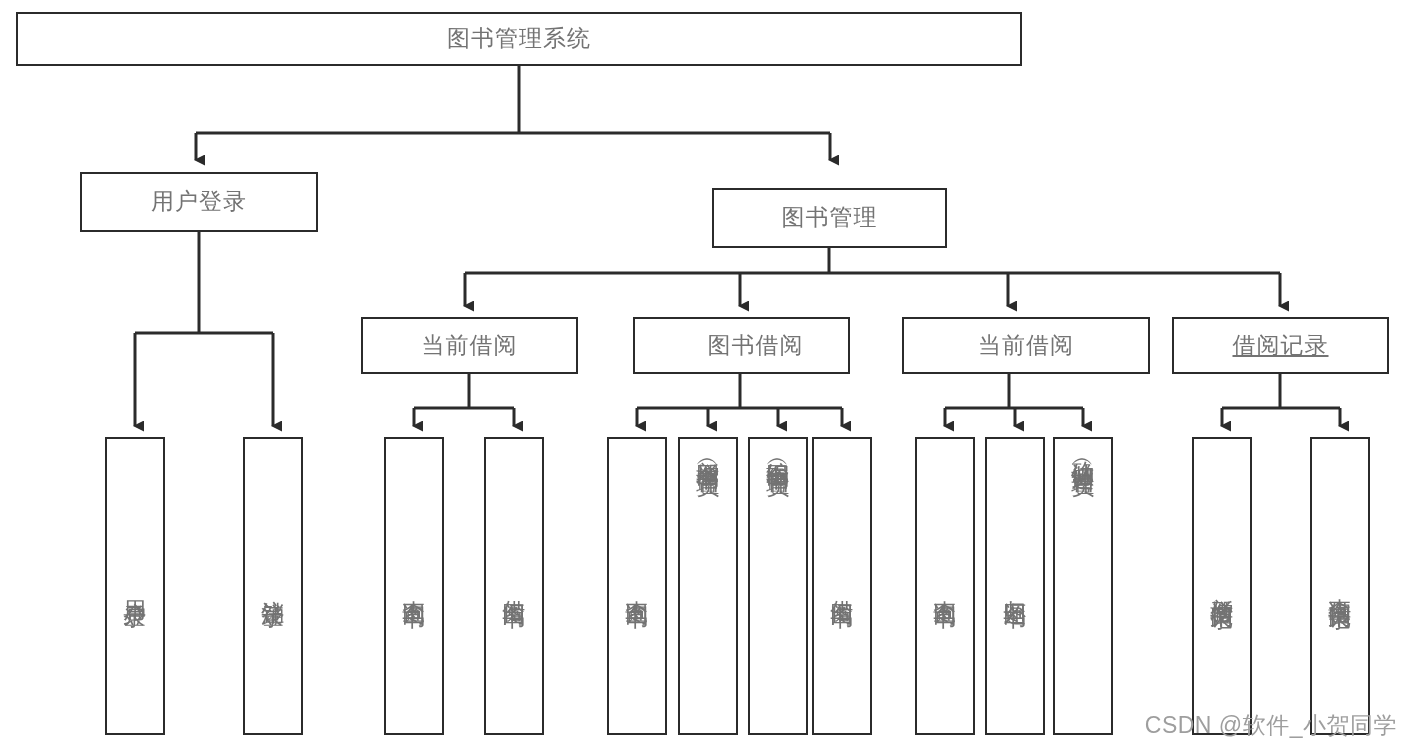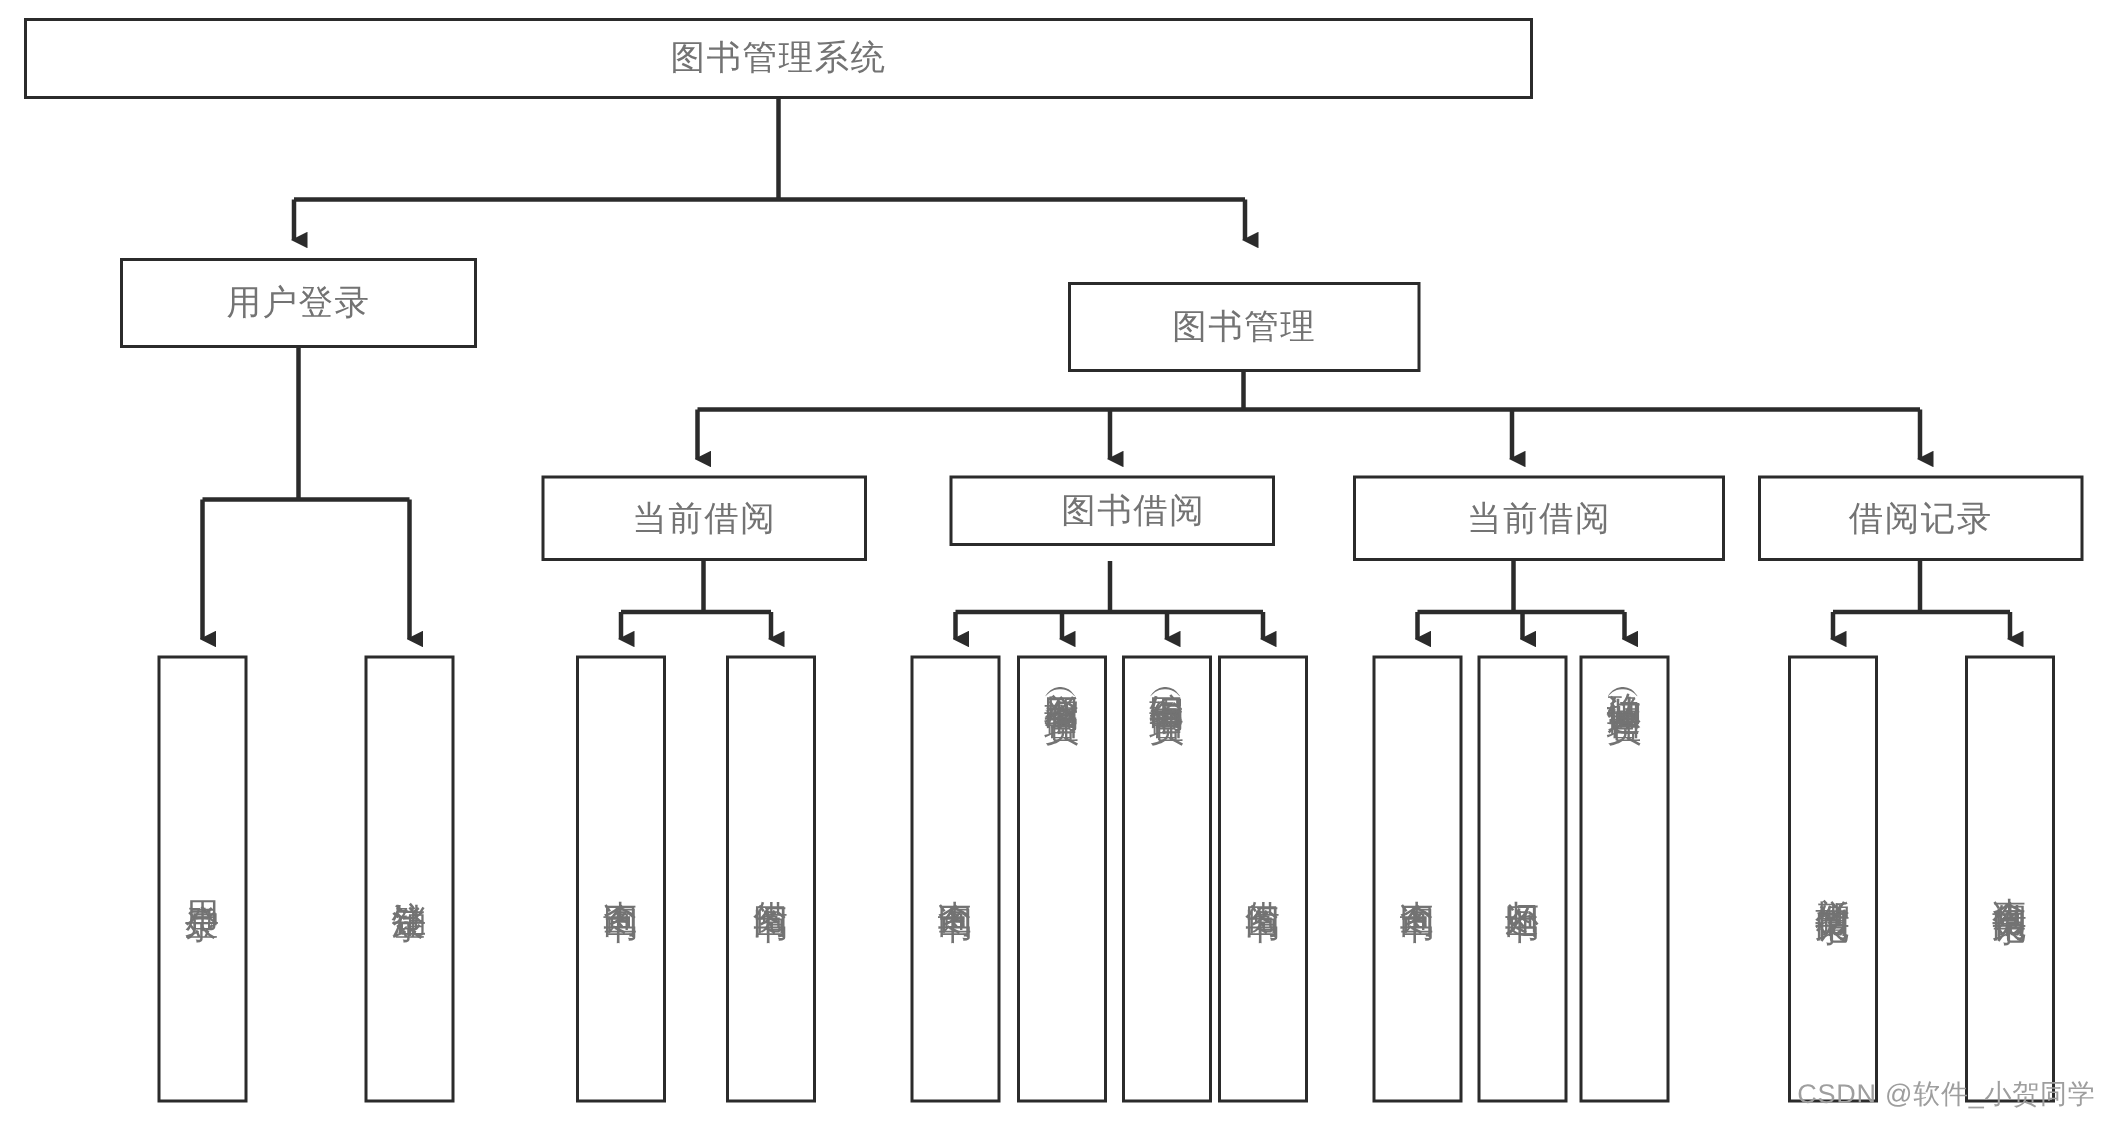--- a/index.html
+++ b/index.html
@@ -57,21 +57,21 @@
     display: block;
     text-align: center;
   }
   .node.v.toptext {
     justify-content: flex-start;
   }
   .watermark {
     position: absolute;
     right: 8px;
     bottom: 6px;
-    font-size: 18px;
+    font-size: 23px;
     color: #9e9e9e;
     white-space: nowrap;
     letter-spacing: 0.5px;
   }
 </style>
 </head>
 <body>
 
 <div id="canvas">
 
@@ -132,29 +132,29 @@
   </div>
 
   <div class="node h" style="left:712px; top:188px; width:235px; height:60px;">
     <span>图书管理</span>
   </div>
 
   <div class="node h" style="left:361px; top:317px; width:217px; height:57px;">
     <span>当前借阅</span>
   </div>
 
-  <div class="node h" style="left:633px; top:317px; width:217px; height:47px;padding-left:28px;">
+  <div class="node h" style="left:633px; top:317px; width:217px; height:57px;padding-left:28px;">
     <span>图书借阅</span>
   </div>
 
   <div class="node h" style="left:902px; top:317px; width:248px; height:57px;text-align:center;">
     <span>当前借阅</span>
   </div>
 
-  <div class="node h" style="left:1172px; top:317px; width:217px; height:57px;">
+  <div class="node h" style="left:1172px; top:317px; width:217px; height:57px;text-decoration:underline;">
     <span>借阅记录</span>
   </div>
 
   <div class="node v" style="left:105px; top:437px; width:60px; height:298px;">
     <span class="vtext">用户登录</span>
   </div>
 
   <div class="node v" style="left:243px; top:437px; width:60px; height:298px;">
     <span class="vtext">注销登录</span>
   </div>

